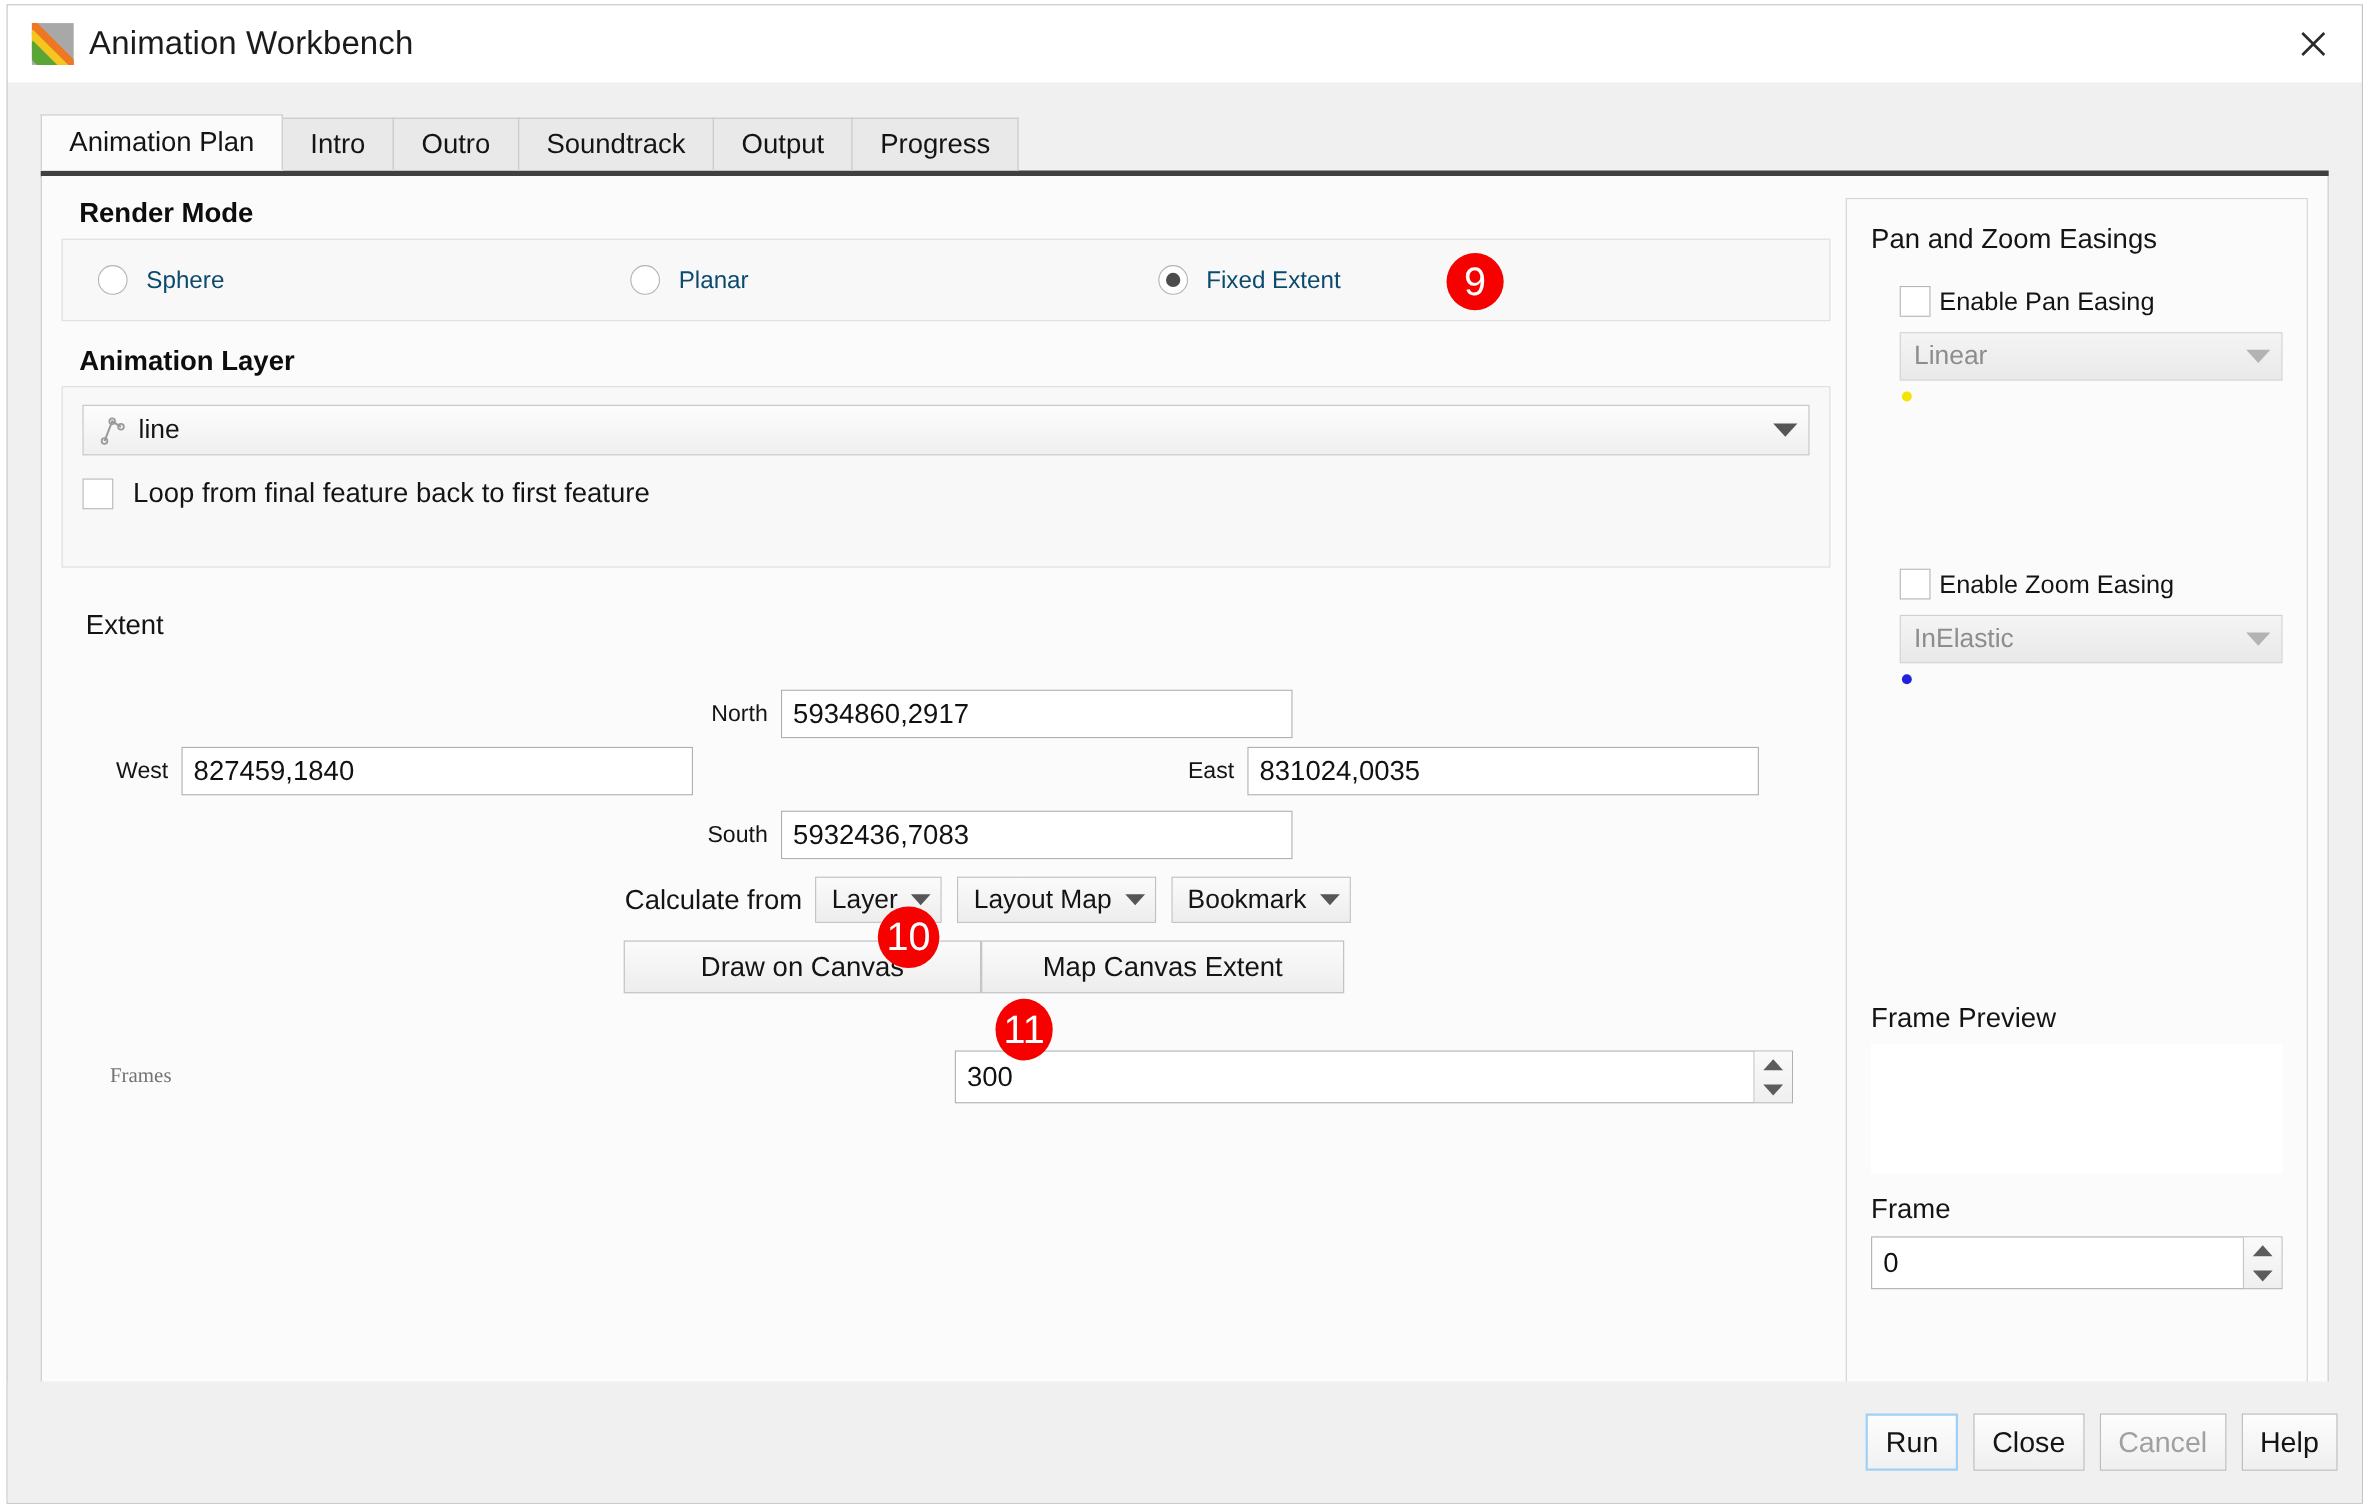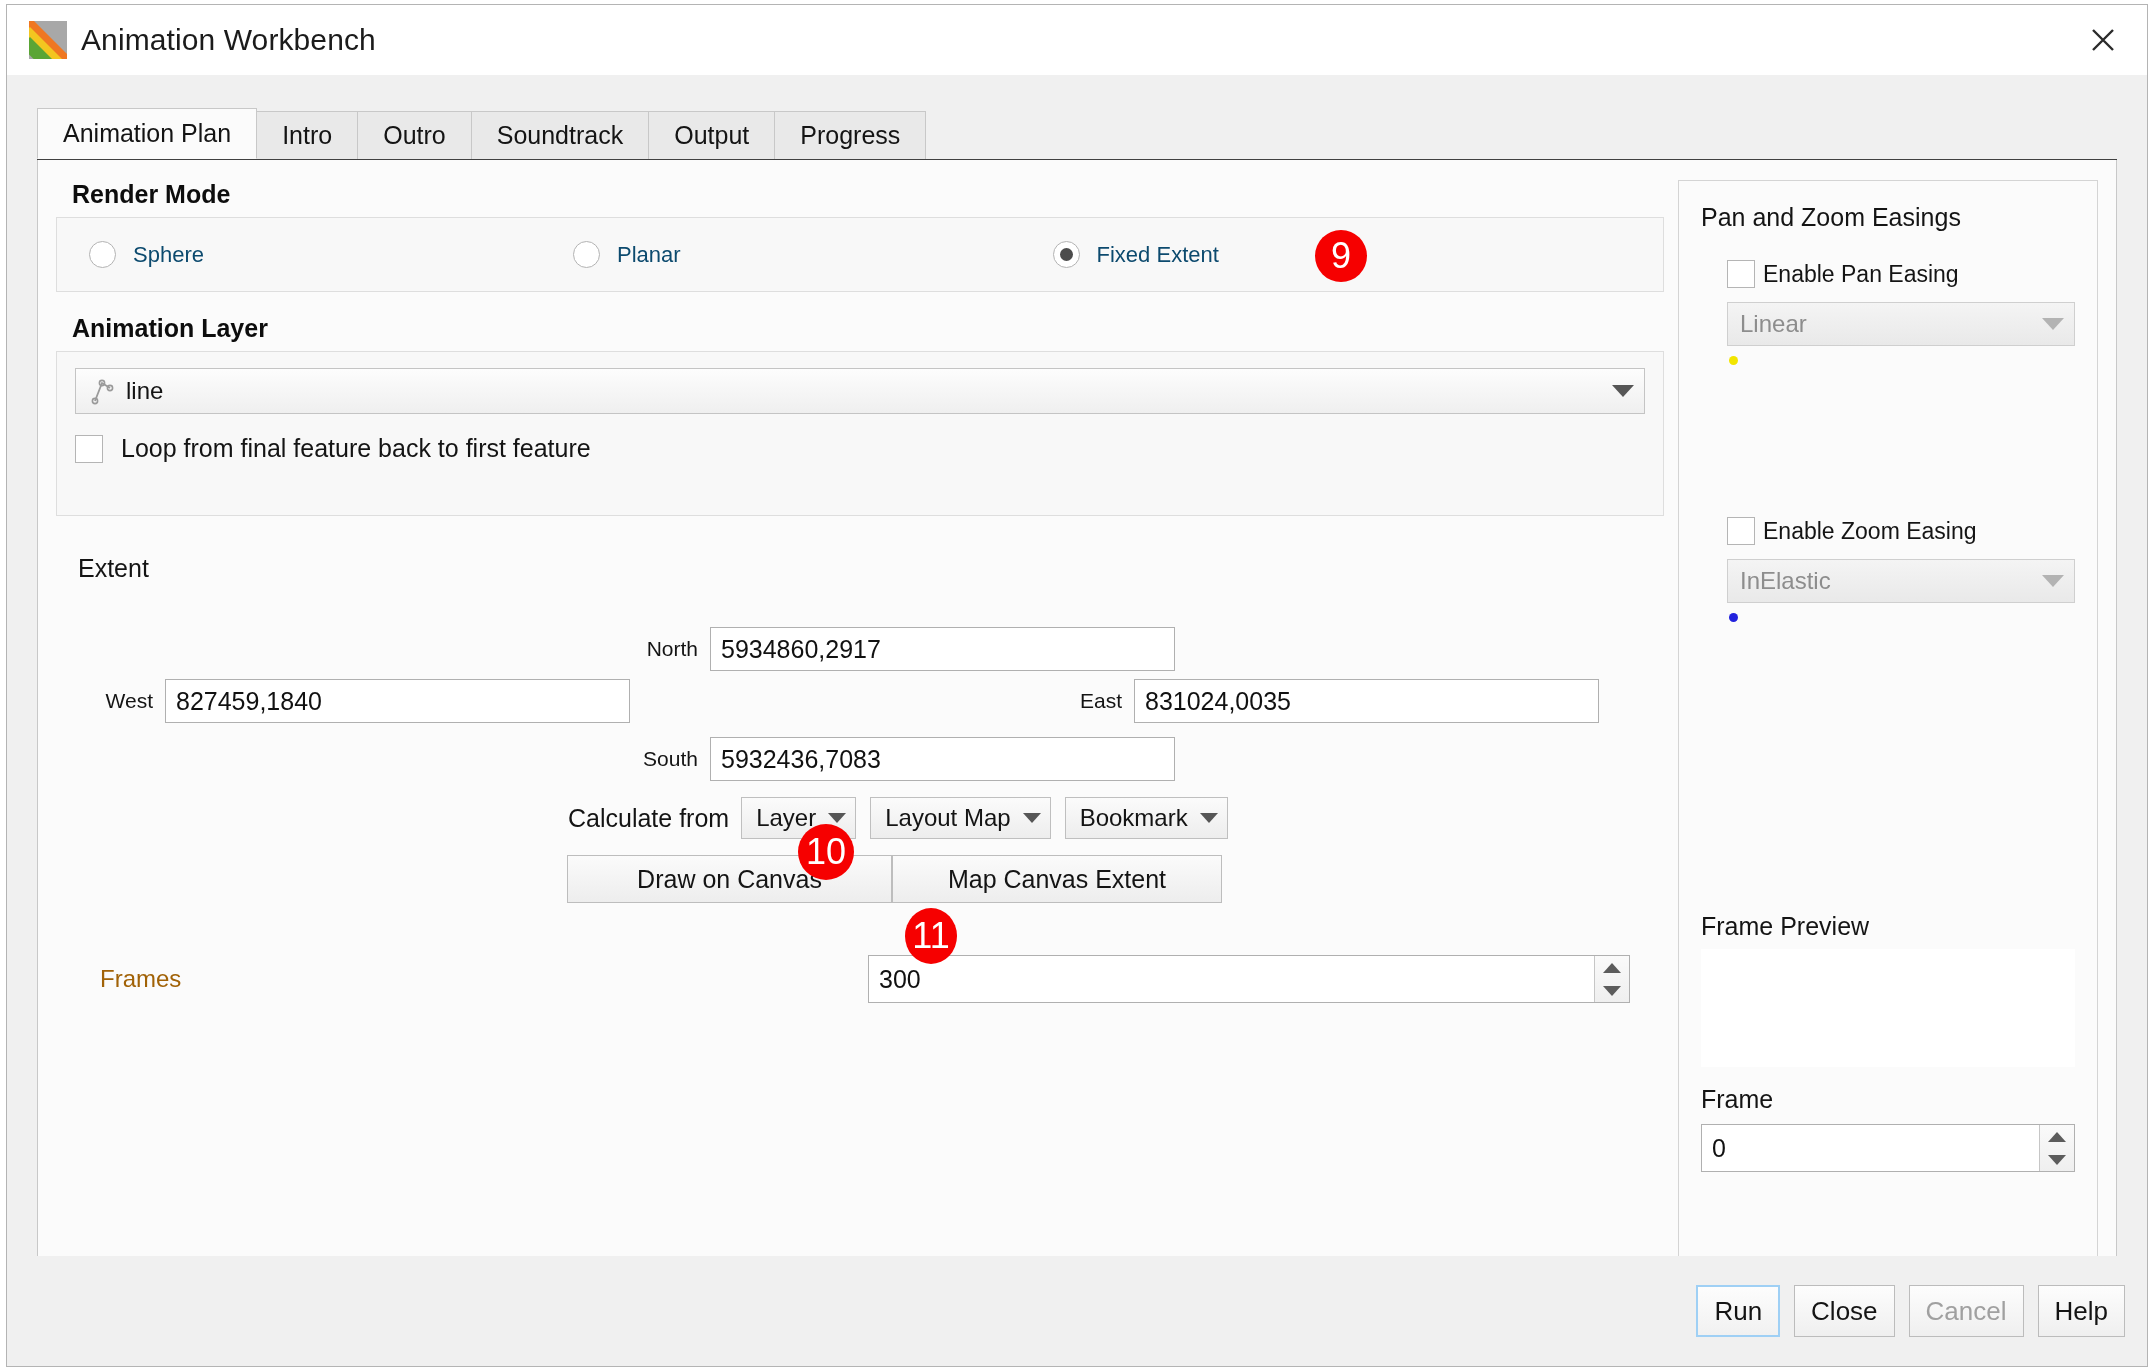--- a/index.html
+++ b/index.html
@@ -78,21 +78,21 @@
   }
 
   
   .tabstrip {
     position: absolute;
     left: 30px; top: 36px;
     width: 2080px;
     height: 50px;
     display: flex;
     align-items: flex-end;
-    border-bottom: 2px solid #404040;
+    border-bottom: 6px solid #404040;
     box-sizing: border-box;
   }
   .tab {
     height: 48px;
     padding: 0 25px;
     display: flex;
     align-items: center;
     justify-content: center;
     font-size: 25px;
     color: #141414;
@@ -306,21 +306,21 @@
     cursor: default;
     white-space: nowrap;
   }
 
   .frames-row {
     display: flex;
     align-items: center;
     margin-top: 52px;
     padding-left: 0px;
   }
-  .frames-label { font-size: 24px; color: #a16207; width: 790px; padding-left: 22px; box-sizing: border-box; }
+  .frames-label { font-size: 19px; color: #737373; width: 790px; padding-left: 22px; box-sizing: border-box; font-family: Liberation Serif, serif; }
   .spin {
     display: flex;
     height: 48px;
     border: 1px solid #b0b0b0;
     background: #ffffff;
     box-sizing: border-box;
     flex: 0 0 auto;
   }
   .spin .spin-val {
     flex: 1 1 auto;

